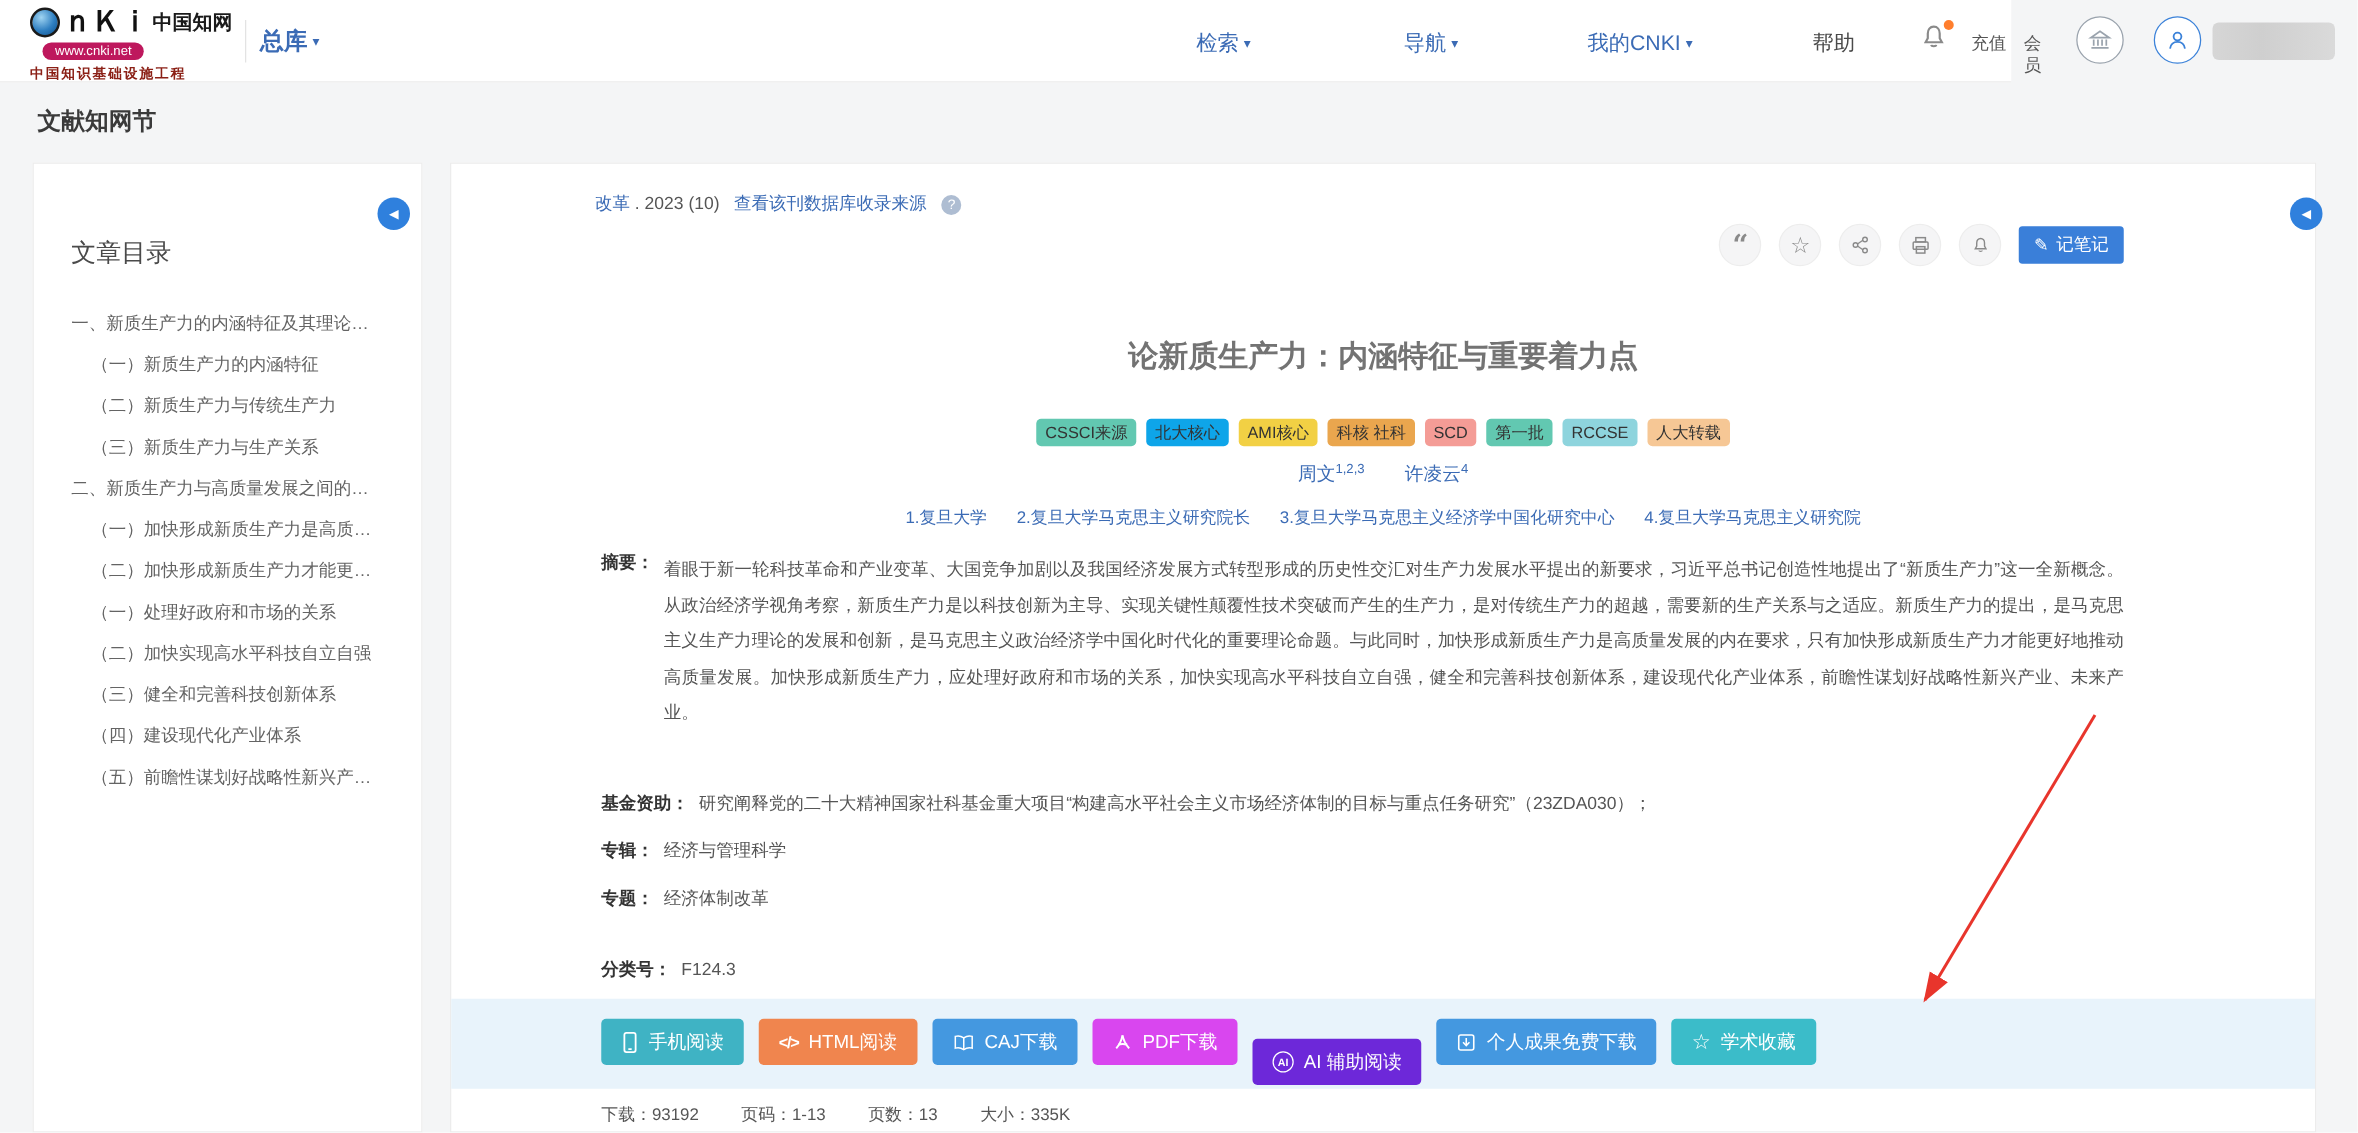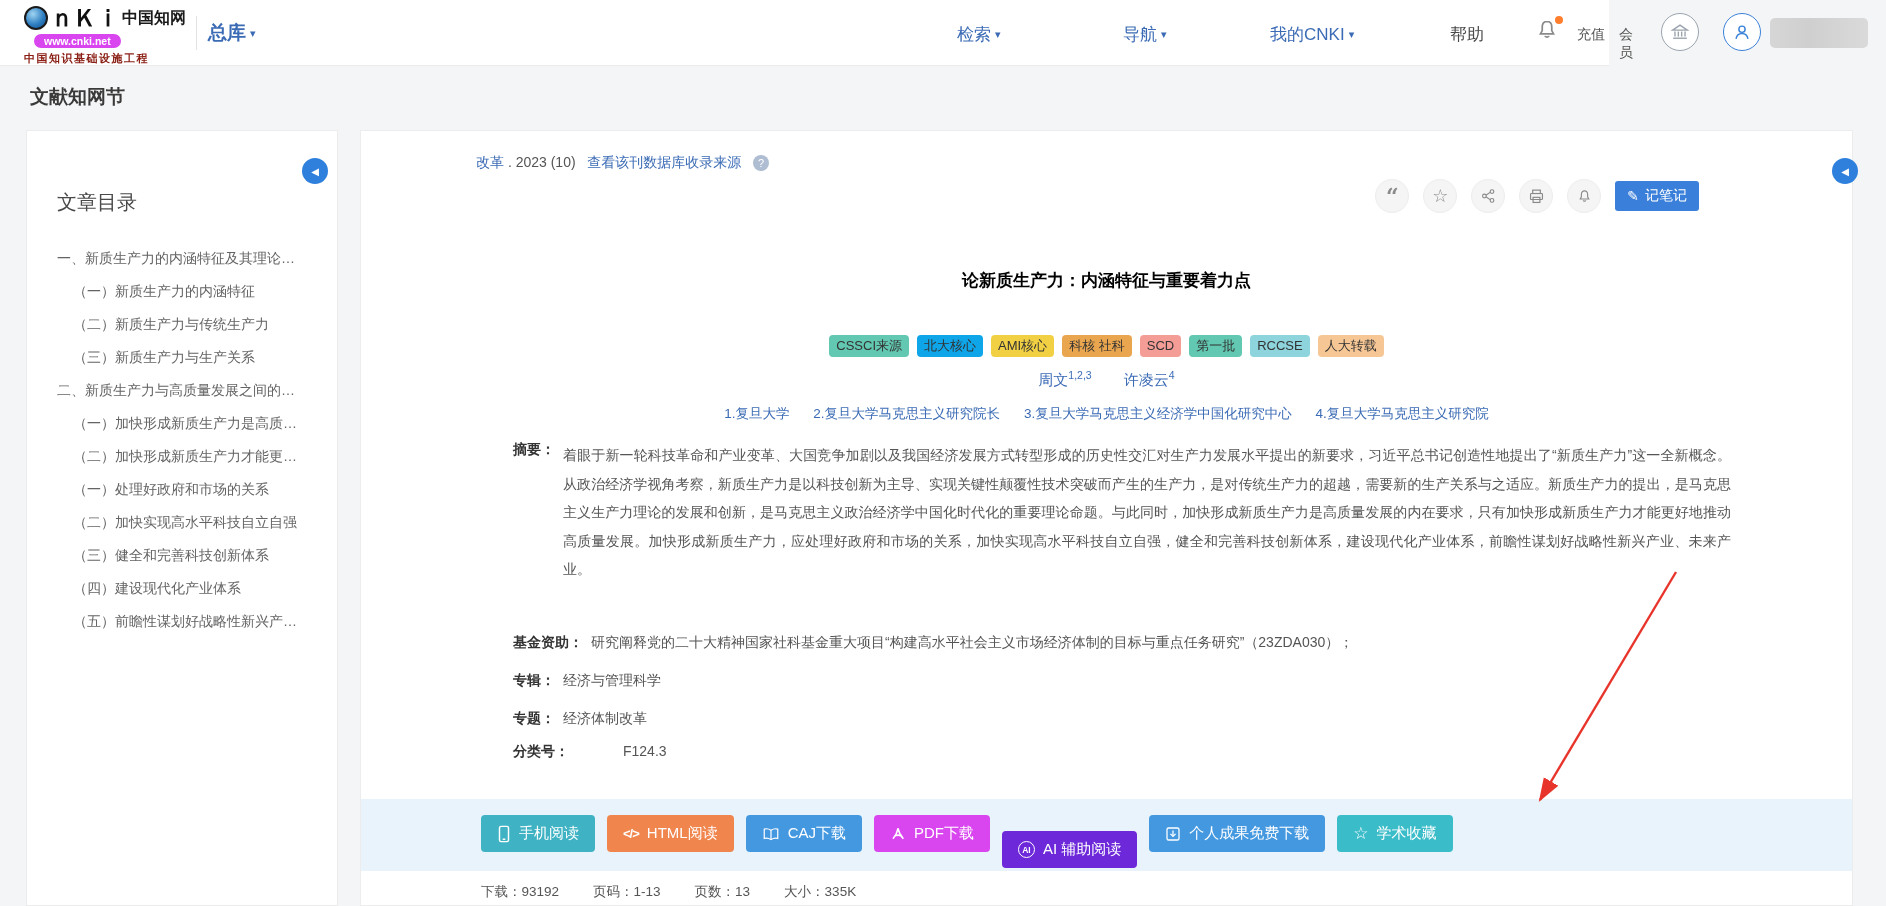--- a/index.html
+++ b/index.html
@@ -6,21 +6,21 @@
   html,body { width:1886px; height:906px; overflow:hidden; }
   body { font-family:"Liberation Sans","DejaVu Sans",sans-serif; background:#f4f5f6; position:relative; color:#333; }
 
   
   .header { position:absolute; top:0; left:0; width:1609px; height:66px; background:#fff; border-bottom:1px solid #ebebeb; z-index:10; }
   .logo { position:absolute; left:24px; top:5px; width:165px; }
   .logo-row1 { display:flex; align-items:center; height:26px; }
   .globe { width:24px; height:24px; border-radius:50%; background:radial-gradient(circle at 35% 30%, #9fd4f2 0%, #2f7fc1 55%, #0d4f8b 100%); border:2px solid #1a1a1a; margin-right:2px; }
   .logo-nki { font-size:24px; font-weight:bold; color:#111; letter-spacing:-1px; line-height:26px; }
   .logo-cn { font-size:16px; font-weight:bold; color:#1a1a1a; margin-left:3px; }
-  .logo-url { display:inline-block; margin:1px 0 0 10px; background:#d946ef; color:#fff; font-size:10.5px; font-weight:bold; border-radius:8px; padding:1px 10px; }
+  .logo-url { display:inline-block; margin:1px 0 0 10px; background:#be185d; color:#fff; font-size:10.5px; font-weight:normal; border-radius:8px; padding:1px 10px; }
   .logo-slogan { margin-top:2px; font-size:11px; font-weight:bold; color:#8b2016; letter-spacing:1.5px; }
   .hdr-divider { position:absolute; left:196px; top:16px; width:1px; height:34px; background:#e3e3e3; }
   .db-switch { position:absolute; left:208px; top:20px; font-size:19px; font-weight:bold; color:#3b6bb5; cursor:pointer; }
   .chev { font-size:11px; color:#3b6bb5; margin-left:4px; vertical-align:2px; }
   .nav-item { position:absolute; top:23px; font-size:17px; color:#3b6bb5; cursor:pointer; }
   .nav-help { color:#4a4a4a; }
   .hdr-bell { position:absolute; left:1534px; top:16px; width:30px; height:32px; cursor:pointer; }
   .hdr-bell .dot { position:absolute; right:1px; top:0px; width:8px; height:8px; border-radius:50%; background:#ff7e2d; }
   .hdr-textlink { position:absolute; top:26px; font-size:14px; color:#555; cursor:pointer; }
   .hdr-circle { position:absolute; top:13px; width:38px; height:38px; border-radius:50%; border:1.5px solid #9aa3ad; display:flex; align-items:center; justify-content:center; cursor:pointer; background:#fff; }
@@ -39,29 +39,29 @@
   .collapse-tab { position:absolute; width:26px; height:26px; border-radius:50%; background:#2f80dd; color:#fff; font-size:10px; display:flex; align-items:center; justify-content:center; cursor:pointer; z-index:20; }
 
   
   .content { position:absolute; left:360px; top:130px; width:1493px; height:776px; background:#fff; border:1px solid #ececec; }
   .src-line { position:absolute; left:115px; top:23px; font-size:14px; color:#555; }
   .src-line a, .link { color:#3b6bb5; text-decoration:none; cursor:pointer;font-family:Liberation Mono, monospace; }
   .help-icon { display:inline-block; width:16px; height:16px; border-radius:50%; background:#aebdd2; color:#fff; font-size:11px; text-align:center; line-height:16px; margin-left:8px; cursor:pointer; }
   .tool-row { position:absolute; top:48px; right:153px; display:flex; gap:14px; align-items:center; }
   .tool-circle { width:34px; height:34px; border-radius:50%; background:#f5f5f6; border:1px solid #ededed; color:#8a8a8a; display:flex; align-items:center; justify-content:center; cursor:pointer; }
   .note-btn { height:30px; padding:0 12px; background:#3a7fd9; border:none; border-radius:3px; color:#fff; font-size:14px; display:flex; align-items:center; gap:6px; cursor:pointer; font-family:inherit; }
-  .art-title { position:absolute; top:138px; left:0; width:100%; text-align:center; font-size:17px; font-weight:bold; color:#000000; }
+  .art-title { position:absolute; top:138px; left:0; width:100%; text-align:center; font-size:24px; font-weight:bold; color:#737373; }
   .badge-row { position:absolute; top:204px; left:0; width:100%; display:flex; justify-content:center; gap:8px; }
   .badge { font-size:13px; color:#333; padding:3px 7px; border-radius:4px; line-height:16px; }
   .author-row { position:absolute; top:238px; left:0; width:100%; text-align:center; font-size:15px; color:#3b6bb5; }
   .author-row .au { margin:0 14px; cursor:pointer; }
   .author-row sup { font-size:10.5px; }
   .affil-row { position:absolute; top:274px; left:0; width:100%; text-align:center; font-size:13.5px; color:#3b6bb5; }
   .affil-row .af { margin:0 10px; cursor:pointer; }
-  .meta-row { position:absolute; left:120px; display:flex; font-size:14px;margin-left:32px; }
+  .meta-row { position:absolute; left:120px; display:flex; font-size:14px; }
   .meta-label { font-weight:bold; color:#333; white-space:nowrap; margin-right:8px; }
   .meta-value { color:#555; }
   .abstract-text { width:1168px; color:#555; line-height:28.6px; text-align:justify; }
   .action-band { position:absolute; left:0; top:668px; width:100%; height:72px; background:#e8f3fb; }
   .action-row { position:absolute; left:120px; top:684px; display:flex; gap:12px; }
   .act-btn { height:37px; border:none; border-radius:4px; color:#fff; font-size:15px; padding:0 16px; display:flex; align-items:center; gap:8px; cursor:pointer; font-family:inherit; }
   .stat-row { position:absolute; left:120px; top:752px; display:flex; gap:34px; font-size:13.5px; color:#555; }
 
   .annot-svg { position:absolute; left:0; top:0; width:1886px; height:906px; pointer-events:none; z-index:60; }
   .icon-svg { display:block; }
@@ -225,21 +225,21 @@
   <div class="meta-row" style="top:541px;">
     <span class="meta-label">专辑：</span>
     <span class="meta-value">经济与管理科学</span>
   </div>
 
   <div class="meta-row" style="top:579px;">
     <span class="meta-label">专题：</span>
     <span class="meta-value">经济体制改革</span>
   </div>
 
-  <div class="meta-row" style="top:612px;gap:46px;">
+  <div class="meta-row" style="top:636px;">
     <span class="meta-label">分类号：</span>
     <span class="meta-value">F124.3</span>
   </div>
 
   <div class="action-band"></div>
   <div class="action-row">
     <button class="act-btn" style="background-color: rgb(63, 179, 196);">
       <svg class="icon-svg" width="14" height="18" viewBox="0 0 14 20" fill="none" stroke="#fff" stroke-width="1.6">
           <rect x="2" y="1.5" width="10" height="17" rx="1.8"></rect>
           <line x1="5.5" y1="15.8" x2="8.5" y2="15.8"></line>

